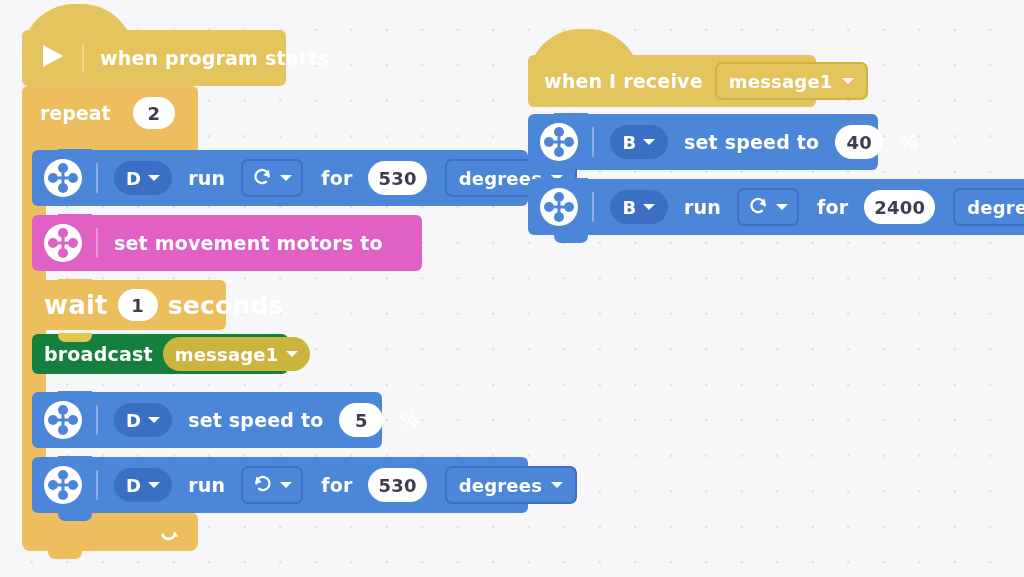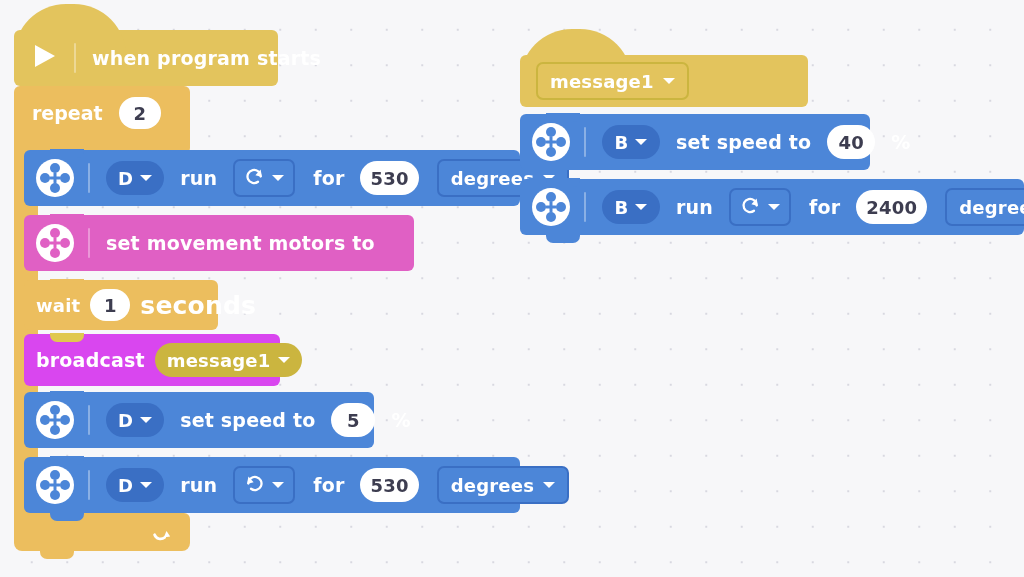--- a/index.html
+++ b/index.html
@@ -6,21 +6,21 @@
   body{
     width:1024px;height:577px;overflow:hidden;
     font-family:"DejaVu Sans", sans-serif;
     background-color:#f7f7f9;
     background-image:radial-gradient(circle, #d8d8e0 1.3px, transparent 1.4px);
     background-size:35.5px 35.5px;
     background-position:14px 12px;
     position:relative;
     -webkit-font-smoothing:antialiased;
   }
-  .canvas{position:absolute;inset:0;}
+  .canvas{position:absolute;inset:0;margin-left:8px;}
 
   
   .blk{position:absolute;box-sizing:border-box;display:flex;align-items:center;
        color:#fff;font-weight:bold;letter-spacing:.2px;}
   .notch-top{position:absolute;left:26px;top:-1px;width:34px;height:9px;
        background:inherit;border-radius:0 0 7px 7px;}
   .notch-bot{position:absolute;left:26px;bottom:-8px;width:34px;height:9px;
        background:inherit;border-radius:0 0 7px 7px;}
 
   
@@ -63,21 +63,21 @@
         <svg width="26" height="28" viewBox="0 0 26 28">
             <path d="M3 3 L23 14 L3 25 Z" fill="#fff"></path>
           </svg>
       </span>
       <span class="sep"></span>
       <span class="label" style="font-size:19px;">when program starts</span>
     </div>
   </div>
 
   <div style="position:absolute;left:14px;top:86px;width:176px;height:68px;background:#ecbe5e;border-radius:6px;">
-    <div style="display:flex;align-items:center;height:54px;padding-left:18px;gap:16px;">
+    <div style="display:flex;align-items:center;height:54px;padding-left:18px;gap:22px;">
       <span class="label" style="font-size:19px;color:#fff;font-weight:bold;">repeat</span>
       <span class="numfield" style="min-width:42px;height:32px;font-size:18px;padding:0 10px;">2</span>
     </div>
   </div>
 
   <div style="position:absolute;left:14px;top:140px;width:24px;height:378px;background:#ecbe5e;"></div>
 
   <div style="position:absolute;left:14px;top:513px;width:176px;height:38px;background:#ecbe5e;border-radius:0 6px 8px 8px;">
     <div style="position:absolute;left:26px;bottom:-8px;width:34px;height:9px;background:#ecbe5e;border-radius:0 0 7px 7px;"></div>
     <span style="position:absolute;right:18px;top:8px;">
@@ -135,27 +135,27 @@
         <span class="cy" style="background:#e060c4;"></span>
       </span>
       <span class="sep" style="margin-left:2px;"></span>
       <span class="label" style="font-size:19px;margin-left:4px;">set movement motors to</span>
     </div>
   </div>
 
   <div class="blk" style="left:24px;top:280px;width:194px;height:50px;background:#ecbe5e;border-radius:6px;">
     <div class="notch-top" style="background:#ecbe5e;"></div>
     <div style="display:flex;align-items:center;height:100%;padding-left:12px;gap:10px;">
-      <span class="label" style="font-size:18px;">wait</span>
+      <span class="label" style="font-size:26px;">wait</span>
       <span class="numfield" style="min-width:40px;height:32px;font-size:18px;padding:0 10px;">1</span>
       <span class="label" style="font-size:25px;">seconds</span>
     </div>
   </div>
 
-  <div class="blk" style="left:24px;top:334px;width:256px;height:52px;background:#d946ef;border-radius:6px;">
+  <div class="blk" style="left:24px;top:334px;width:256px;height:40px;background:#15803d;border-radius:6px;">
     <div class="notch-top" style="background:#e0c84f;"></div>
     <div style="display:flex;align-items:center;height:100%;padding-left:12px;gap:10px;">
       <span class="label" style="font-size:19px;">broadcast</span>
       <span class="pill" style="background:#cbb53f;min-width:108px;height:34px;font-size:18px;padding:0 12px;">
         <span>message1</span>
         <i class="caret"></i>
       </span>
     </div>
   </div>
 
@@ -213,20 +213,21 @@
       <span class="sqdrop" style="background:#4c86d8;border:2px solid #3a6fc4;height:38px;padding:0 12px;margin-left:6px;">
         <span style="font-size:18px;">degrees</span>
         <i class="caret" style="margin-left:2px;"></i>
       </span>
     </div>
   </div>
 
   <div class="blk hat" style="left:520px;top:55px;width:288px;height:52px;background:#e3c45d;border-radius:6px;">
     <div class="dome" style="background:#e3c45d;"></div>
     <div style="position:relative;display:flex;align-items:center;height:100%;padding-left:16px;gap:12px;">
+      <span class="label" style="font-size:19px;">when I receive</span>
       <span class="sqdrop" style="background:#e3c45d;border:2px solid #cbb53f;height:38px;padding:0 12px;">
         <span style="font-size:18px;">message1</span>
         <i class="caret" style="margin-left:2px;"></i>
       </span>
     </div>
   </div>
 
   <div class="blk" style="left:520px;top:114px;width:350px;height:56px;background:#4c86d8;border-radius:6px;">
     <div class="notch-top" style="background:#4c86d8;"></div>
     <div style="display:flex;align-items:center;height:100%;padding-left:12px;gap:12px;">

